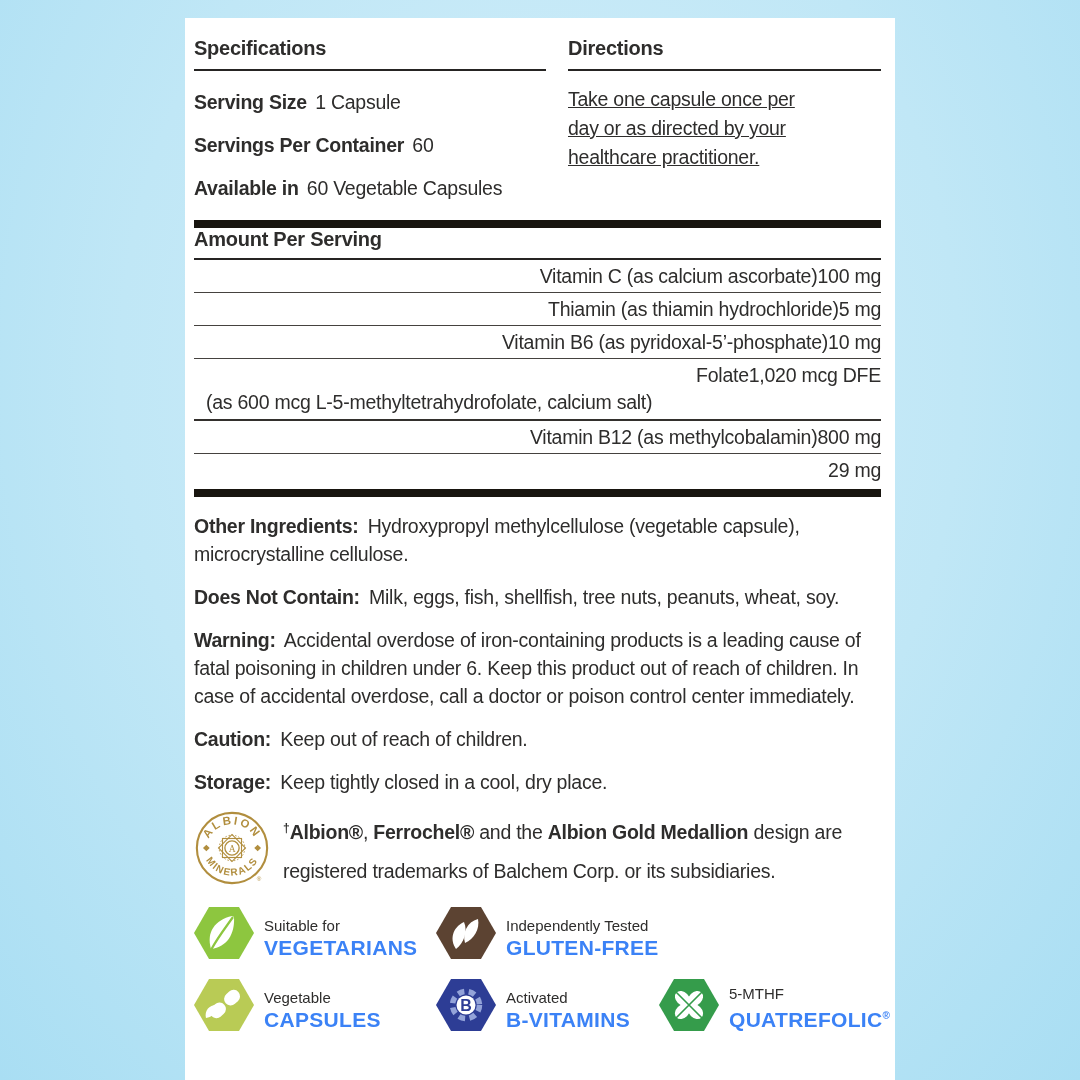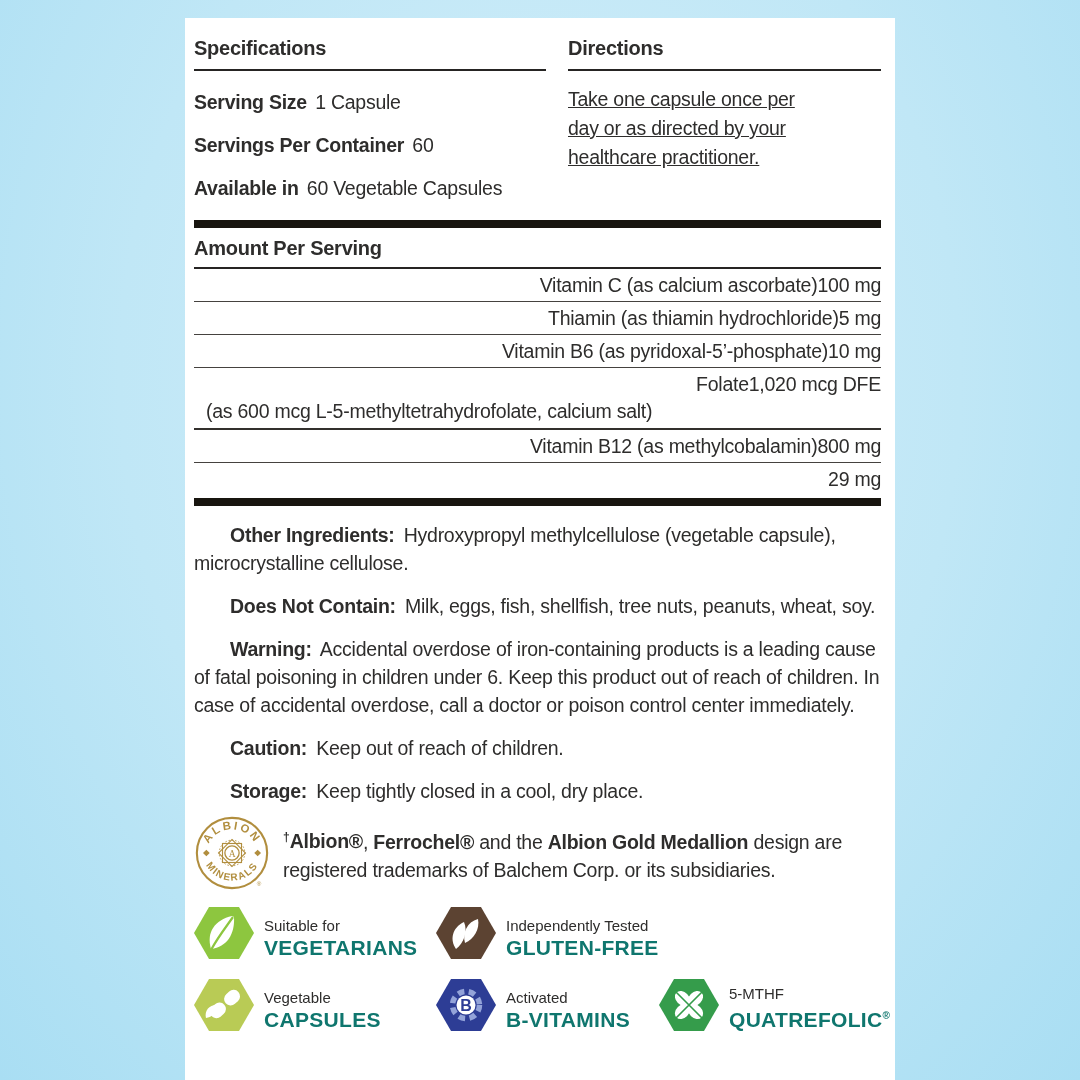--- a/index.html
+++ b/index.html
@@ -12,43 +12,43 @@
   .cols{display:flex;}
   .col-spec{width:352px;flex:none;margin-right:22px;}
   .col-dir{flex:1;}
   .sec-title{font-size:20px;font-weight:bold;margin:0;padding:5px 0 9px;border-bottom:2px solid #262423;}
   .spec-row{margin-top:20px;}
   .spec-row b{margin-right:3px;}
   .dir-text{margin-top:14px;line-height:29px;max-width:258px;text-decoration:underline;}
   .bar{height:8px;background:#18150f;}
   .bar-top{margin-top:20px;}
   .bar-bottom{margin-top:3px;}
-  .amount-header{font-weight:bold;font-size:20px;padding:9px 0 7px;border-bottom:2px solid #262423;}
+  .amount-header{font-weight:bold;font-size:20px;padding:0 0 7px;border-bottom:2px solid #262423;}
   .t-row{display:flex;justify-content:flex-end;align-items:baseline;padding:5px 0 4px;border-bottom:1.5px solid #45423f;}
   .t-row .amt{white-space:nowrap;margin-left:0;}
   .t-row-block{padding:5px 0 4px;border-bottom:2px solid #33302d;}
   .t-row-block .line1{display:flex;justify-content:flex-end;align-items:baseline;}
   .t-sub{padding:4px 0 1px 12px;}
   .t-last{border-bottom:none;}
   sup{font-size:12px;letter-spacing:0;}
   .note{margin-top:15px;line-height:28px;}
-  .note b{margin-right:4px;margin-left:36px;}
+  .note b{margin-right:4px;}
   .tm{display:flex;margin-top:10px;align-items:center;}
   .tm-logo{width:76px;height:76px;flex:none;margin-right:13px;}
-  .tm-text{line-height:29px;padding-top:2px;}
+  .tm-text{line-height:39px;padding-top:2px;}
   .badges-row{display:flex;align-items:center;}
   .badges-row-1{margin-top:15px;}
   .badges-row-2{margin-top:18px;}
   .badge{display:flex;align-items:flex-end;}
   .badge-w1{width:242px;flex:none;}
   .badge-w2{width:223px;flex:none;}
   .bx{width:60px;height:54px;flex:none;}
   .btxt{margin-left:10px;}
   .bsmall{font-size:15px;letter-spacing:0;line-height:19px;}
-  .bbig{font-size:21px;font-weight:bold;letter-spacing:0.3px;color:#0f766e;line-height:24px;margin-top:1px;white-space:nowrap;}
+  .bbig{font-size:21px;font-weight:bold;letter-spacing:0.3px;color:#3b82f6;line-height:24px;margin-top:1px;white-space:nowrap;}
   .bbig sup{font-size:10px;}
 </style>
 </head>
 <body>
 
 <div class="stage">
   <div class="panel">
 
     <div class="cols">
       <div class="col-spec">

